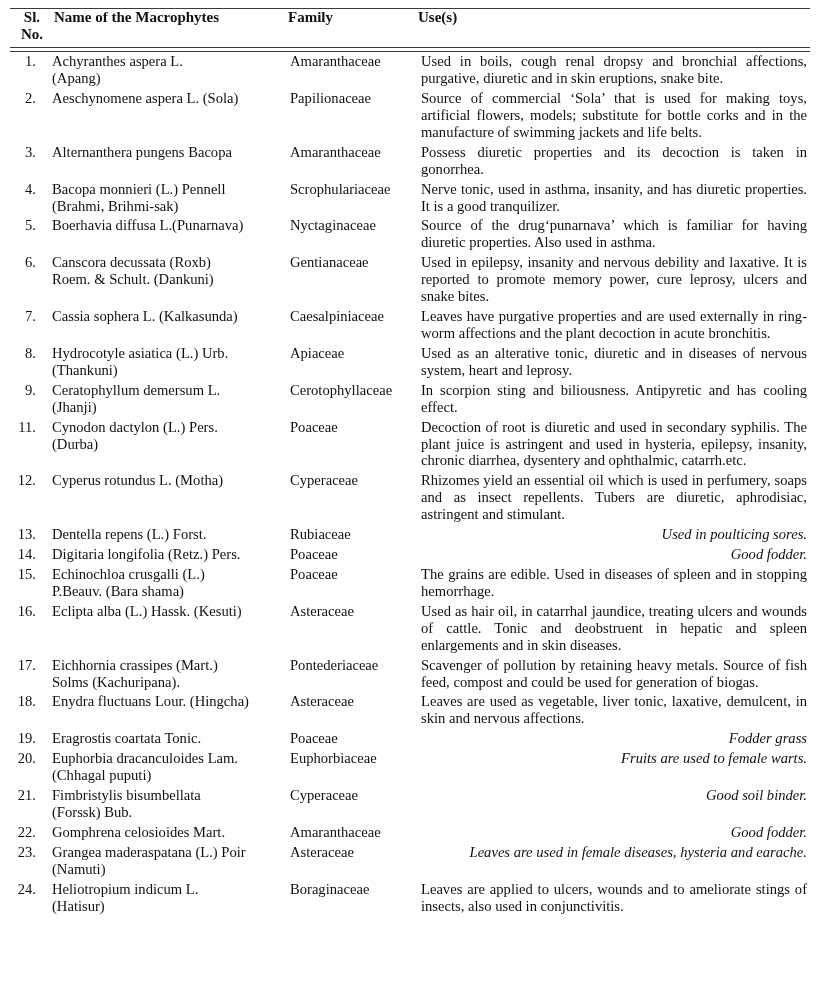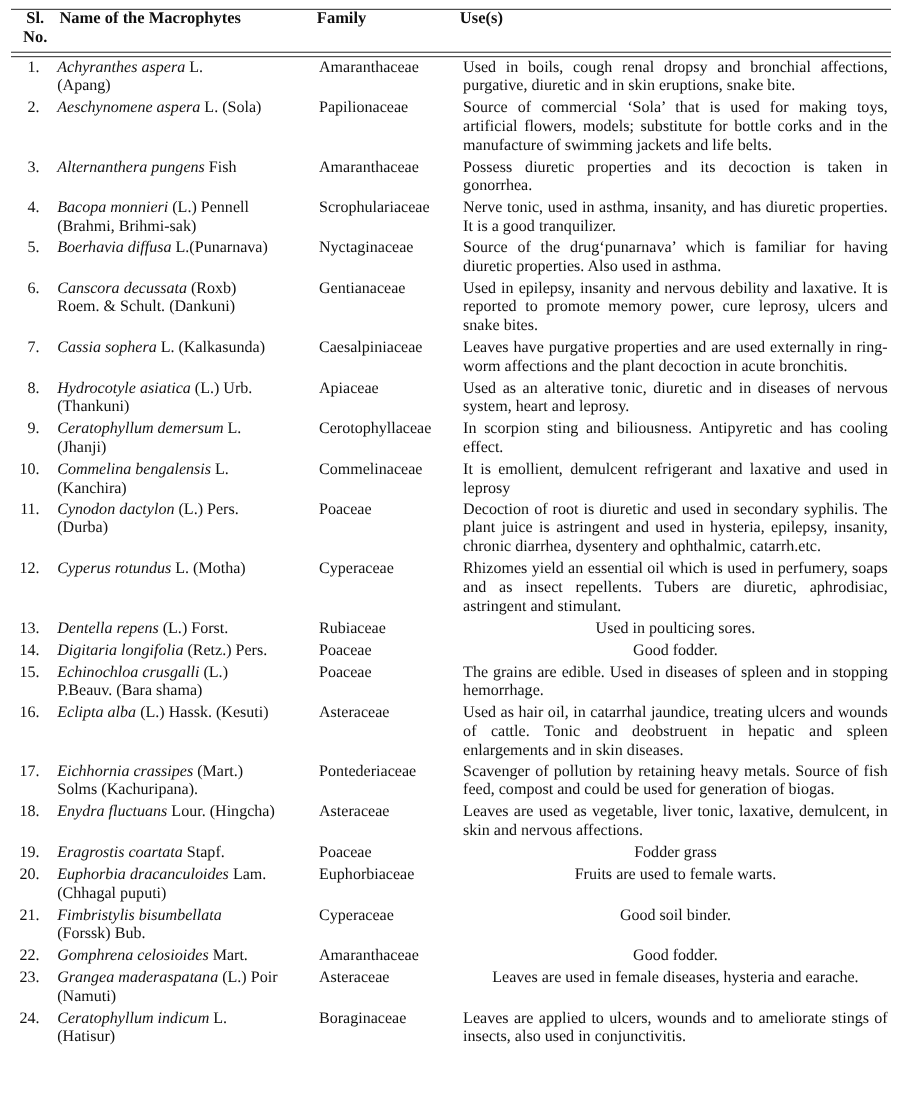--- a/index.html
+++ b/index.html
@@ -84,23 +84,23 @@
     margin-left: 20px;
   }
   td.use {
     text-align: justify;
     text-justify: inter-word;
     padding-left: 3px;
     padding-right: 3px;
     hyphens: manual;
     margin-top: 36px;
   }
-  td.use.nojust { text-align: center; }
-
-  .sp { font-style: italic; }
+  td.use.nojust { text-align: right; font-style: italic; }
+
+  .sp { }
   .au { font-style: normal; }
 
   .l2 { display: block; }
 </style>
 </head>
 <body>
 
 <div class="page">
 
   <div class="rule-top"></div>
@@ -142,21 +142,21 @@
           <td class="use">Used in boils, cough renal dropsy and bronchial affections, purgative, diuretic and in skin eruptions, snake bite.</td>
         </tr>
         <tr>
           <td class="sl">2.</td>
           <td class="name"><span class="sp">Aeschynomene aspera</span> <span class="au">L. (Sola)</span></td>
           <td class="fam">Papilionaceae</td>
           <td class="use">Source of commercial ‘Sola’ that is used for making toys, artificial flowers, models; substitute for bottle corks and in the manufacture of swimming jackets and life belts.</td>
         </tr>
         <tr>
           <td class="sl">3.</td>
-          <td class="name"><span class="sp">Alternanthera pungens</span> <span class="au">Fish</span></td>
+          <td class="name"><span class="sp">Alternanthera pungens</span> <span class="au">Bacopa</span></td>
           <td class="fam">Amaranthaceae</td>
           <td class="use">Possess diuretic properties and its decoction is taken in gonorrhea.</td>
         </tr>
         <tr>
           <td class="sl">4.</td>
           <td class="name"><span class="sp">Bacopa monnieri</span> <span class="au">(L.) Pennell</span><span class="au l2">(Brahmi, Brihmi-sak)</span></td>
           <td class="fam">Scrophulariaceae</td>
           <td class="use">Nerve tonic, used in asthma, insanity, and has diuretic properties. It is a good tranquilizer.</td>
         </tr>
         <tr>
@@ -183,26 +183,20 @@
           <td class="fam">Apiaceae</td>
           <td class="use">Used as an alterative tonic, diuretic and in diseases of nervous system, heart and leprosy.</td>
         </tr>
         <tr>
           <td class="sl">9.</td>
           <td class="name"><span class="sp">Ceratophyllum demersum</span> <span class="au">L.</span><span class="au l2">(Jhanji)</span></td>
           <td class="fam">Cerotophyllaceae</td>
           <td class="use">In scorpion sting and biliousness. Antipyretic and has cooling effect.</td>
         </tr>
         <tr>
-          <td class="sl">10.</td>
-          <td class="name"><span class="sp">Commelina bengalensis</span> <span class="au">L.</span><span class="au l2">(Kanchira)</span></td>
-          <td class="fam">Commelinaceae</td>
-          <td class="use">It is emollient, demulcent refrigerant and laxative and used in leprosy</td>
-        </tr>
-        <tr>
           <td class="sl">11.</td>
           <td class="name"><span class="sp">Cynodon dactylon</span> <span class="au">(L.) Pers.</span><span class="au l2">(Durba)</span></td>
           <td class="fam">Poaceae</td>
           <td class="use">Decoction of root is diuretic and used in secondary syphilis. The plant juice is astringent and used in hysteria, epilepsy, insanity, chronic diarrhea, dysentery and ophthalmic, catarrh.etc.</td>
         </tr>
         <tr>
           <td class="sl">12.</td>
           <td class="name"><span class="sp">Cyperus rotundus</span> <span class="au">L. (Motha)</span></td>
           <td class="fam">Cyperaceae</td>
           <td class="use">Rhizomes yield an essential oil which is used in perfumery, soaps and as insect repellents. Tubers are diuretic, aphrodisiac, astringent and stimulant.</td>
@@ -238,21 +232,21 @@
           <td class="use">Scavenger of pollution by retaining heavy metals.  Source of fish feed, compost and could be used for generation of biogas.</td>
         </tr>
         <tr>
           <td class="sl">18.</td>
           <td class="name"><span class="sp">Enydra fluctuans</span> <span class="au">Lour. (Hingcha)</span></td>
           <td class="fam">Asteraceae</td>
           <td class="use">Leaves are used as vegetable, liver tonic, laxative, demulcent, in skin and nervous affections.</td>
         </tr>
         <tr>
           <td class="sl">19.</td>
-          <td class="name"><span class="sp">Eragrostis coartata</span> <span class="au">Stapf.</span></td>
+          <td class="name"><span class="sp">Eragrostis coartata</span> <span class="au">Tonic.</span></td>
           <td class="fam">Poaceae</td>
           <td class="use nojust">Fodder grass</td>
         </tr>
         <tr>
           <td class="sl">20.</td>
           <td class="name"><span class="sp">Euphorbia dracanculoides</span> <span class="au">Lam.</span><span class="au l2">(Chhagal puputi)</span></td>
           <td class="fam">Euphorbiaceae</td>
           <td class="use nojust">Fruits are used to female warts.</td>
         </tr>
         <tr>
@@ -268,20 +262,20 @@
           <td class="use nojust">Good fodder.</td>
         </tr>
         <tr>
           <td class="sl">23.</td>
           <td class="name"><span class="sp">Grangea maderaspatana</span> <span class="au">(L.) Poir</span><span class="au l2">(Namuti)</span></td>
           <td class="fam">Asteraceae</td>
           <td class="use nojust">Leaves are used in female diseases, hysteria and earache.</td>
         </tr>
         <tr>
           <td class="sl">24.</td>
-          <td class="name"><span class="sp">Ceratophyllum indicum</span> <span class="au">L.</span><span class="au l2">(Hatisur)</span></td>
+          <td class="name"><span class="sp">Heliotropium indicum</span> <span class="au">L.</span><span class="au l2">(Hatisur)</span></td>
           <td class="fam">Boraginaceae</td>
           <td class="use">Leaves are applied to ulcers, wounds and to ameliorate stings of insects, also used in conjunctivitis.</td>
         </tr>
       </tbody>
   </table>
 
 </div>
 
 </body></html>

